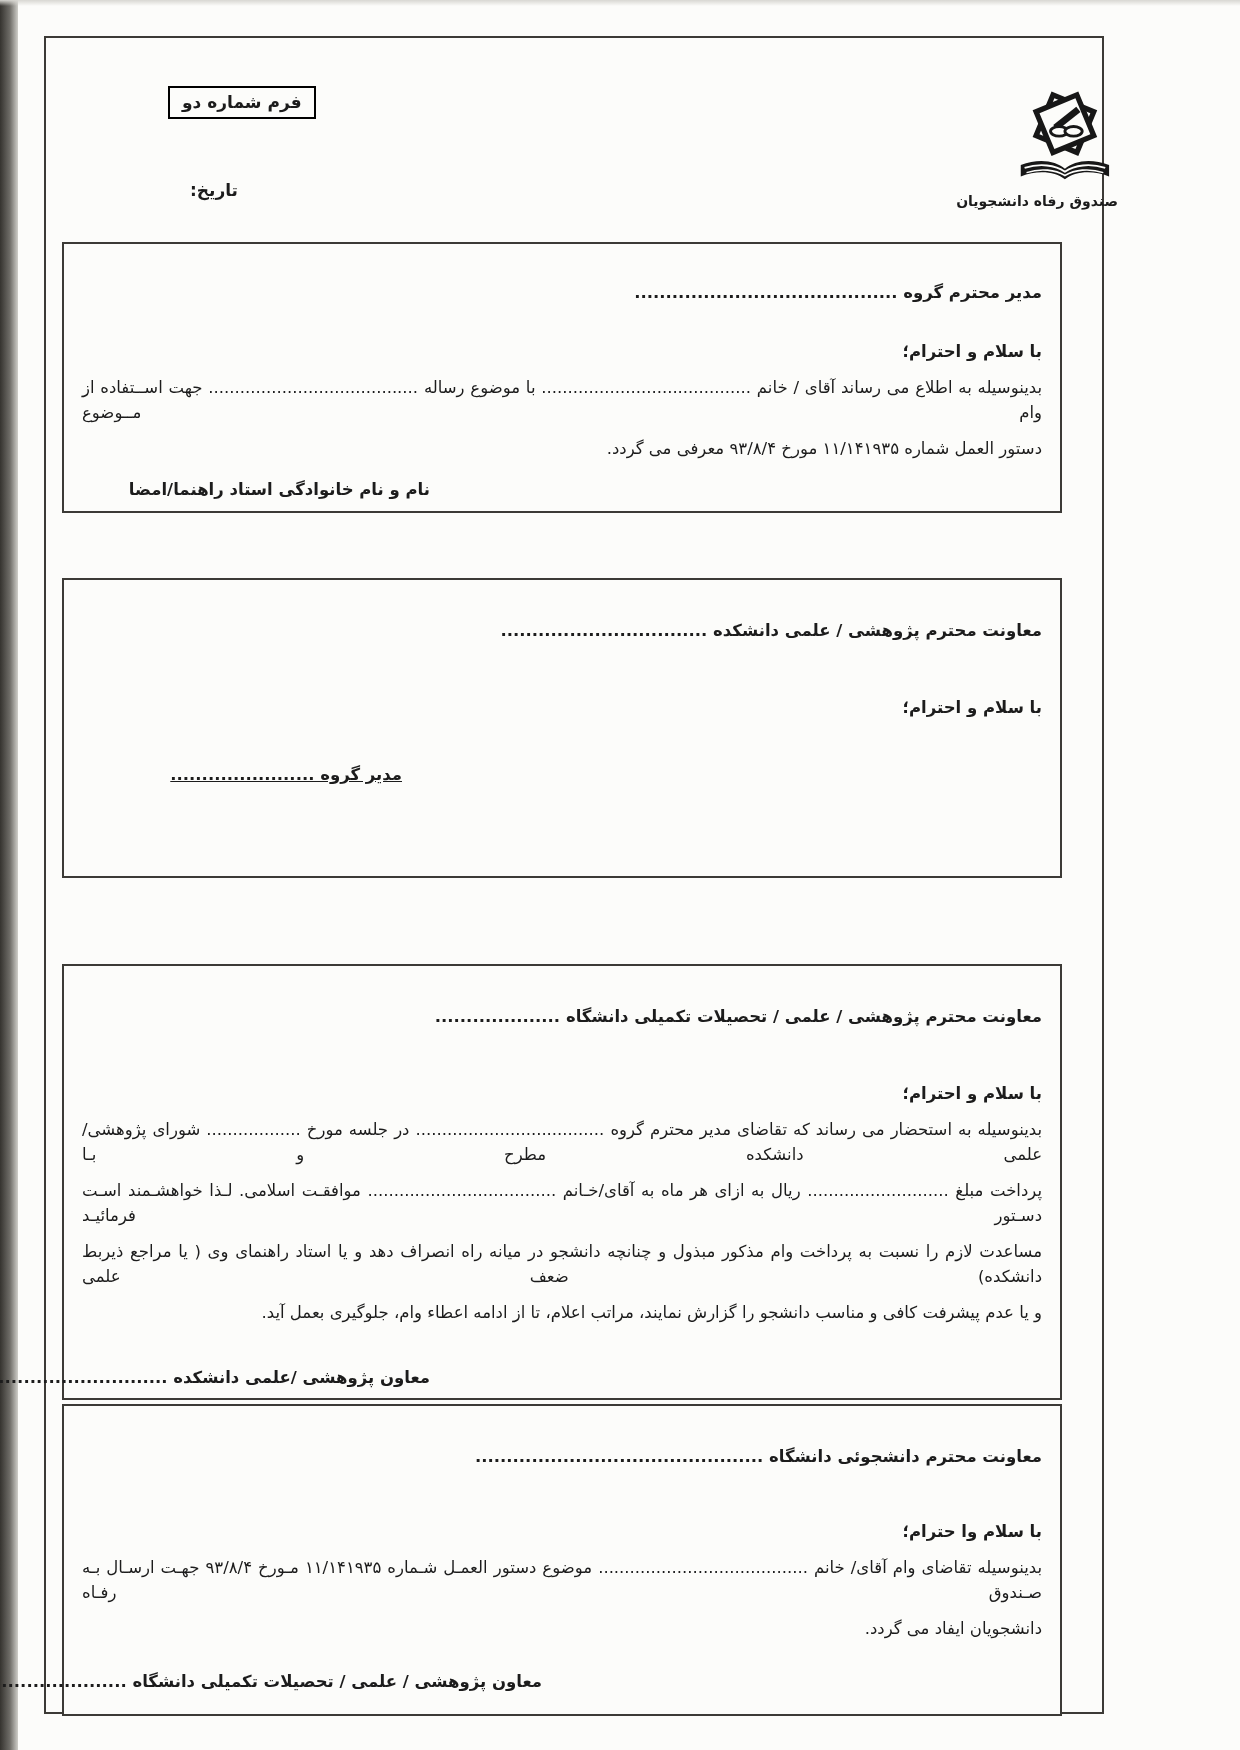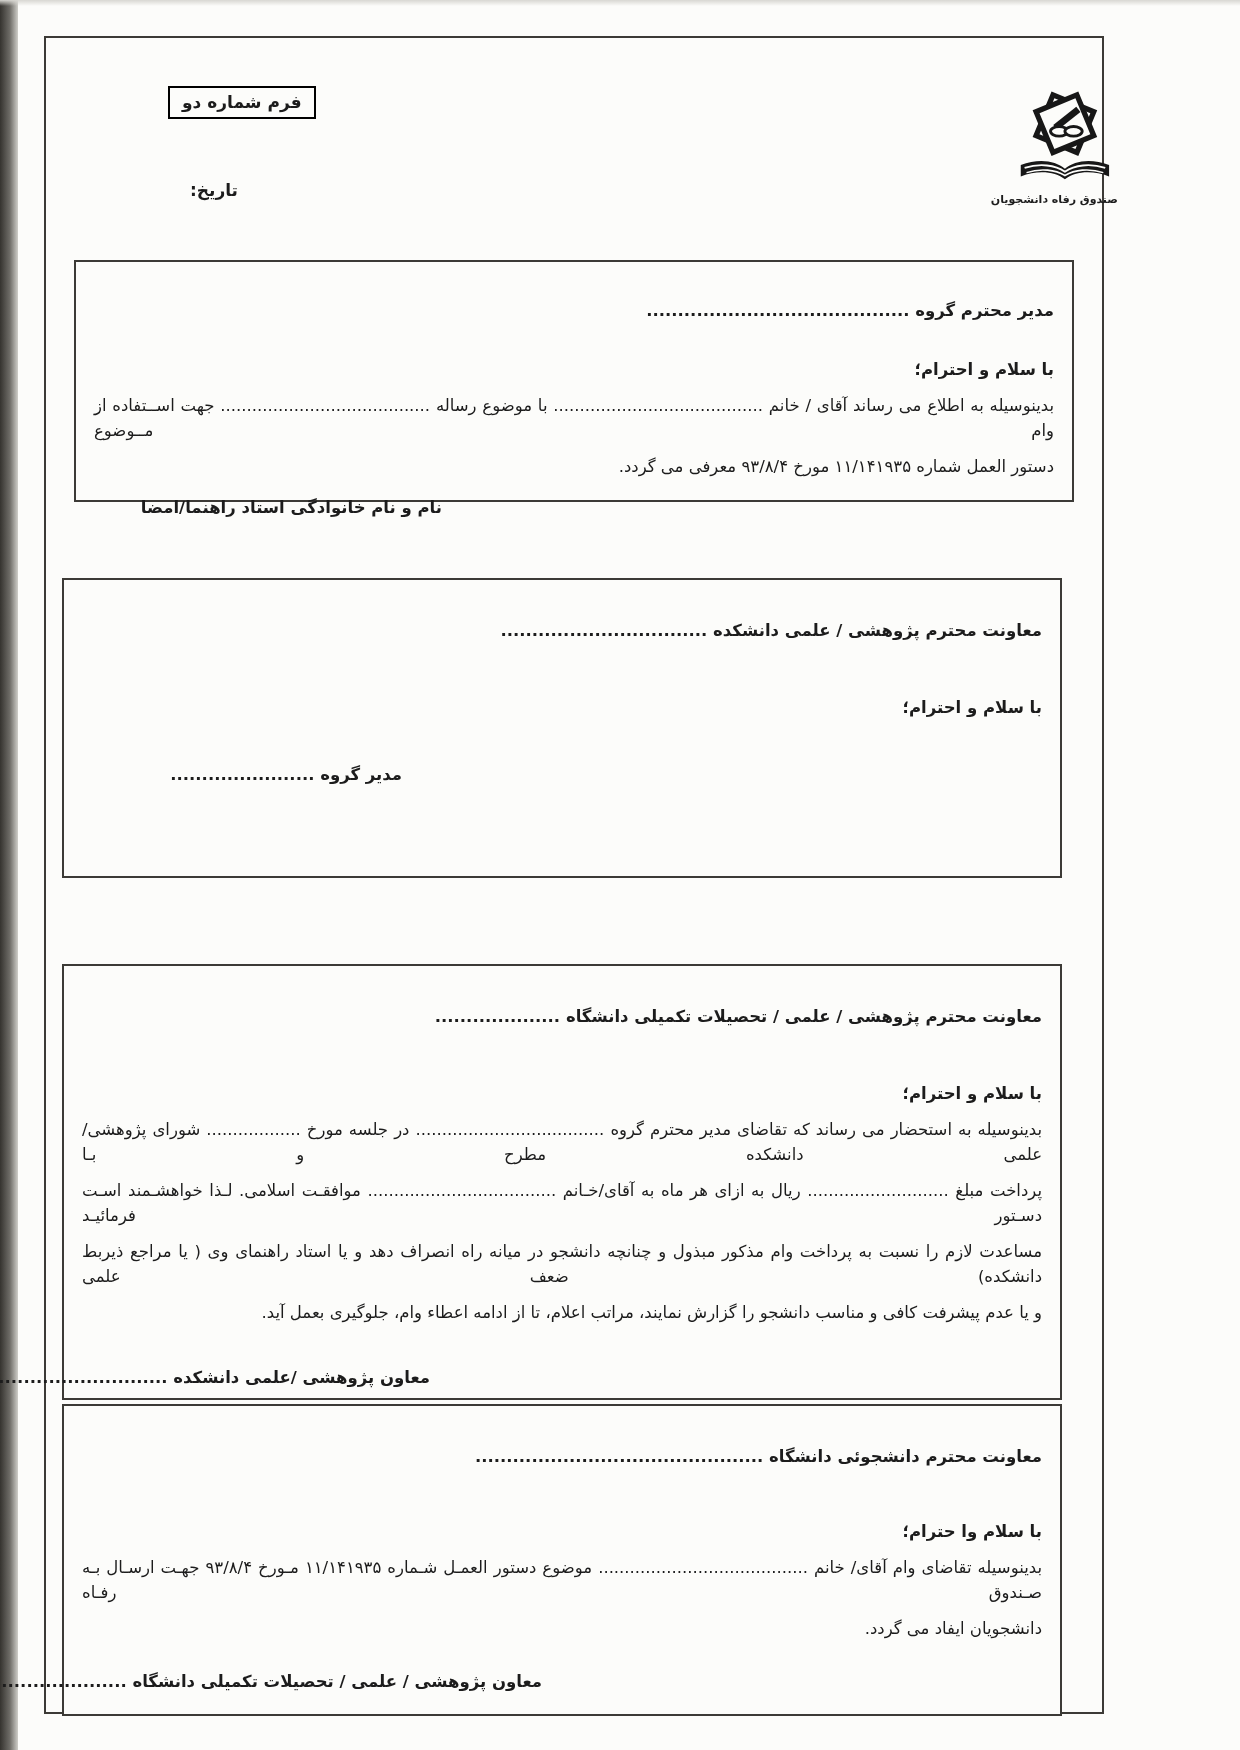--- a/index.html
+++ b/index.html
@@ -29,42 +29,42 @@
   .date-label {
     position:absolute; left:190px; top:180px;
     font-weight:bold; font-size:17px;
   }
   .letterhead {
     position:absolute; left:330px; top:84px; width:500px;
     text-align:center; font-weight:bold; font-size:17px; line-height:30px;
   }
   .logo { position:absolute; left:1008px; top:88px; width:110px; text-align:center; }
   .logo svg { display:block; margin:0 auto; }
-  .logo-caption { font-size:11px; font-weight:bold; margin-top:1px; white-space:nowrap; }
+  .logo-caption { font-size:14px; font-weight:bold; margin-top:1px; white-space:nowrap; }
 
   .box {
     position:absolute; left:62px; width:1000px; box-sizing:border-box;
     border:2px solid #3c3a36; padding:0 18px;
     font-size:16.5px; line-height:25px; background:#fcfcfa;
   }
   .box .heading   { font-weight:bold; text-align:right; white-space:nowrap; }
   .box .salutation{ font-weight:bold; }
   .ln  { margin-top:11px; }
   .just{ text-align:justify; text-align-last:justify; }
   .signature { font-weight:bold; white-space:nowrap; }
 
-  .box1 { top:260px;  height:242px;margin-left:12px; }
+  .box1 { top:242px;  height:271px; }
   .box1 .heading    { margin-top:36px; }
   .box1 .salutation { margin-top:34px; }
   .box1 .signature  { margin-top:16px; padding-right:612px; }
 
   .box2 { top:578px;  height:300px; }
   .box2 .heading    { margin-top:38px; }
   .box2 .salutation { margin-top:52px; }
-  .box2 .signature  { margin-top:42px; padding-right:640px; }
+  .box2 .signature  { margin-top:42px; padding-right:640px;text-decoration:underline; }
 
   .box3 { top:964px;  height:436px; }
   .box3 .heading    { margin-top:38px; }
   .box3 .salutation { margin-top:52px; }
   .box3 .signature  { margin-top:40px; padding-right:612px; }
 
   .box4 { top:1386px; height:312px;margin-top:18px; }
   .box4 .heading    { margin-top:38px; }
   .box4 .salutation { margin-top:50px; }
   .box4 .signature  { margin-top:28px; padding-right:500px; }

